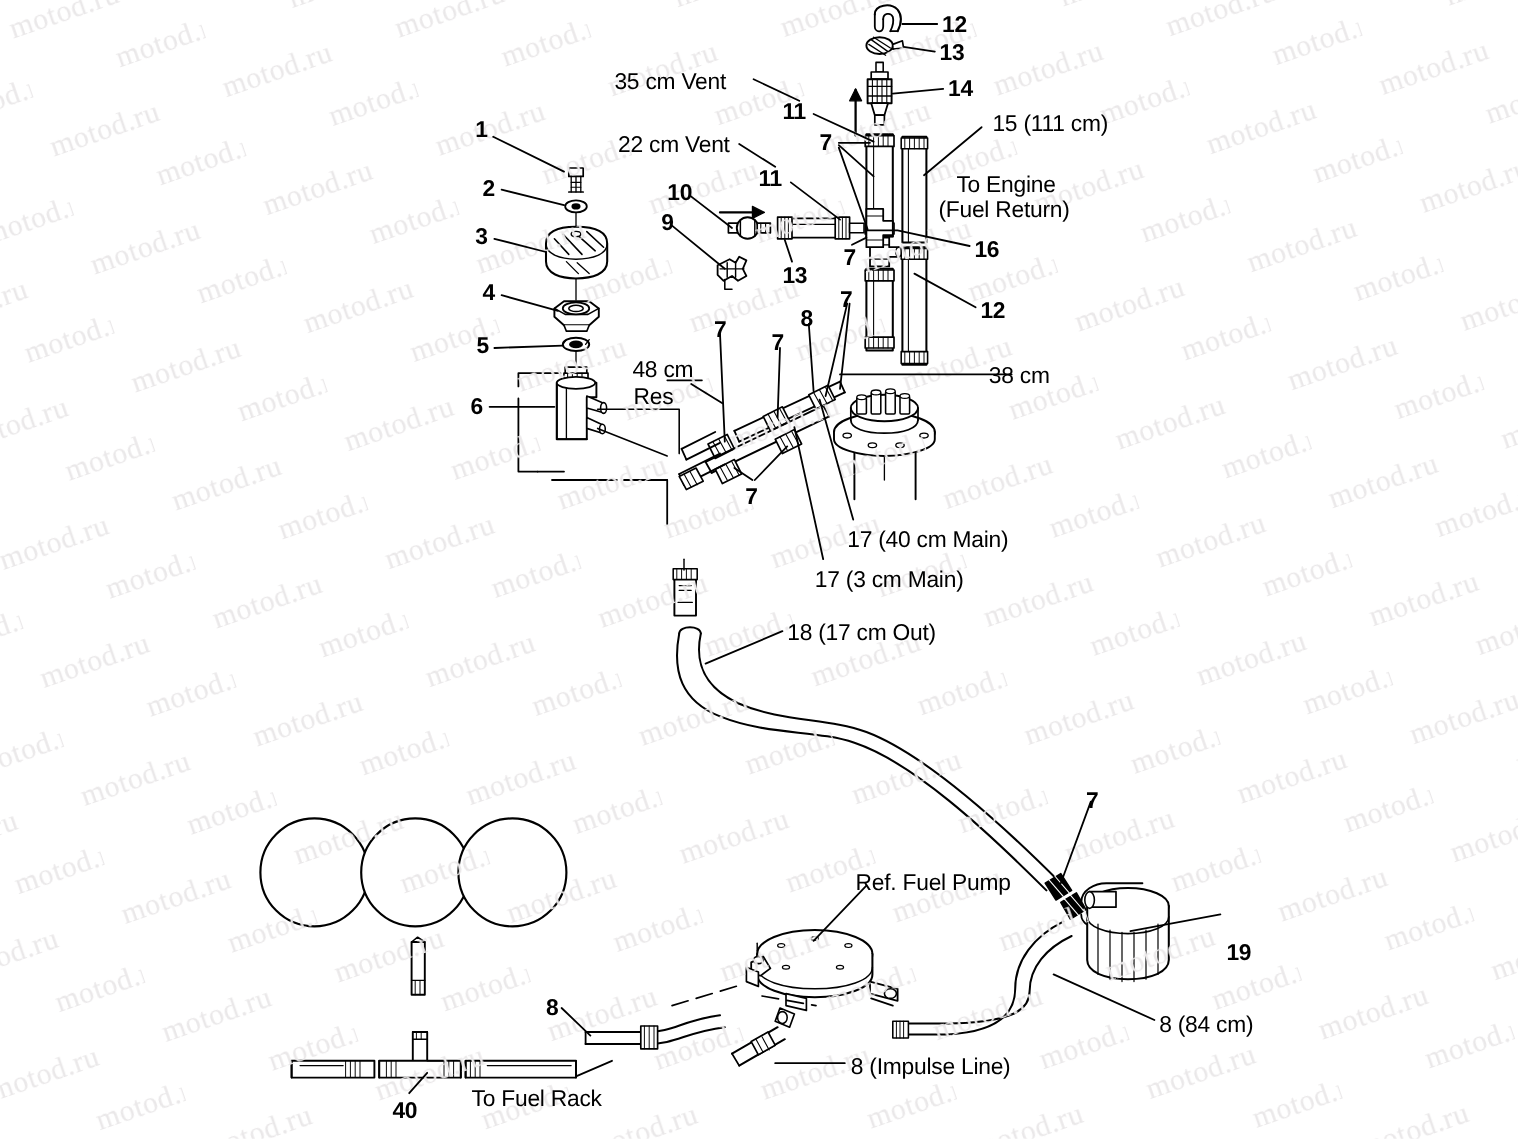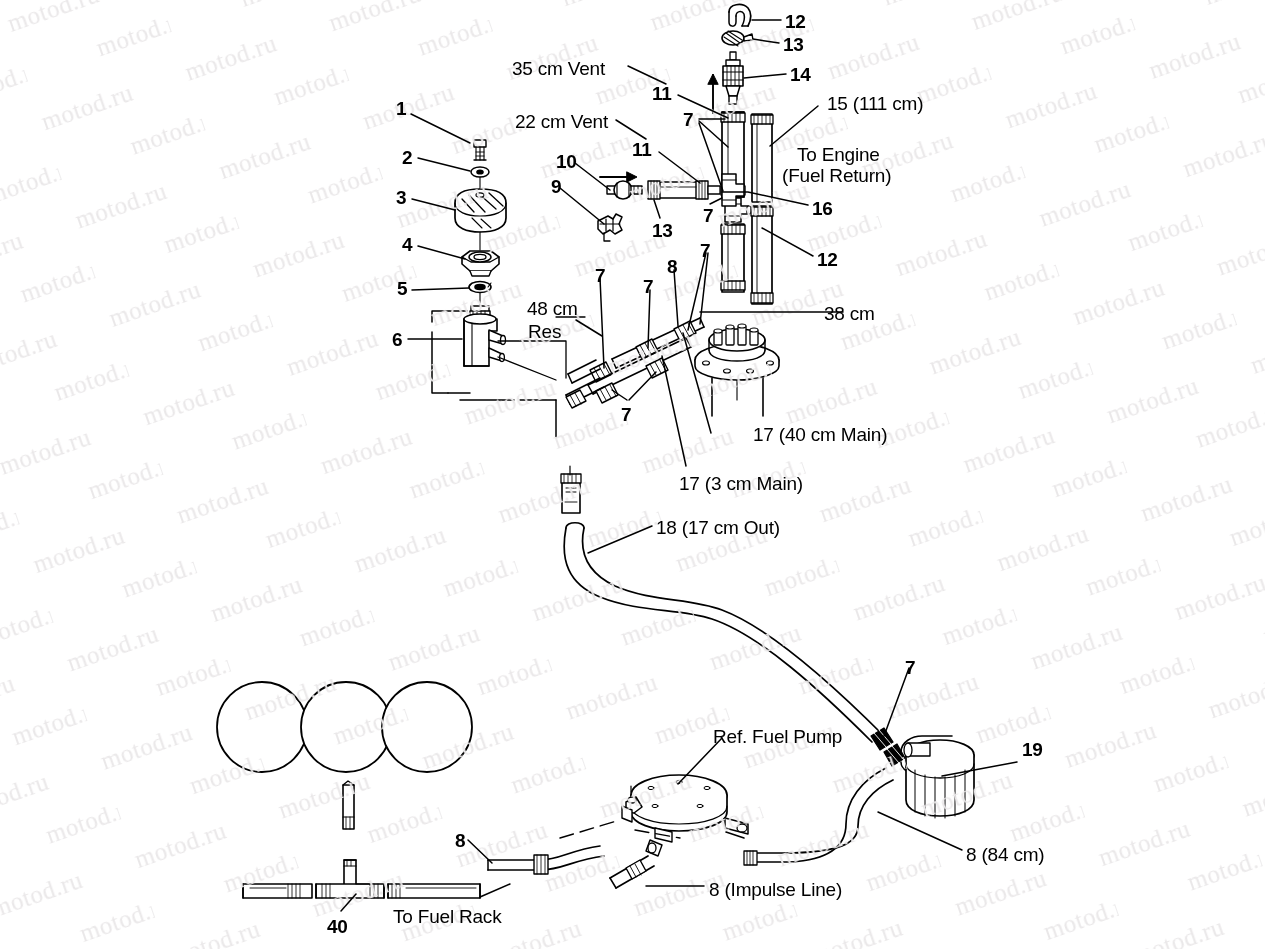--- a/index.html
+++ b/index.html
@@ -549,32 +549,32 @@
     <span class="lbl num" style="left:551px;top:177px;">9</span>
     <span class="lbl num" style="left:556px;top:152px;">10</span>
     <span class="lbl num" style="left:652px;top:84px;">11</span>
     <span class="lbl num" style="left:632px;top:140px;">11</span>
     <span class="lbl num" style="left:785px;top:12px;">12</span>
     <span class="lbl num" style="left:783px;top:35px;">13</span>
     <span class="lbl num" style="left:652px;top:221px;">13</span>
     <span class="lbl num" style="left:790px;top:65px;">14</span>
     <span class="lbl num" style="left:817px;top:250px;">12</span>
     <span class="lbl num" style="left:812px;top:199px;">16</span>
-    <span class="lbl num" style="left:1022px;top:740px;text-align:center;">19</span>
+    <span class="lbl num" style="left:1022px;top:785px;text-align:center;">19</span>
     <span class="lbl num" style="left:327px;top:917px;">40</span>
 
     <span class="lbl txt" style="left:512px;top:59px;">35 cm Vent</span>
     <span class="lbl txt" style="left:515px;top:112px;">22 cm Vent</span>
     <span class="lbl txt" style="left:815px;top:94px;margin-left:12px;">15 (111 cm)</span>
     <span class="lbl txt" style="left:797px;top:145px;">To Engine</span>
     <span class="lbl txt" style="left:782px;top:166px;">(Fuel Return)</span>
     <span class="lbl txt" style="left:527px;top:299px;">48 cm</span>
     <span class="lbl txt" style="left:528px;top:322px;">Res</span>
     <span class="lbl txt" style="left:824px;top:304px;">38 cm</span>
-    <span class="lbl txt" style="left:706px;top:425px;margin-left:47px;">17 (40 cm Main)</span>
+    <span class="lbl txt" style="left:706px;top:441px;">17 (40 cm Main)</span>
     <span class="lbl txt" style="left:679px;top:474px;">17 (3 cm Main)</span>
     <span class="lbl txt" style="left:656px;top:518px;">18 (17 cm Out)</span>
     <span class="lbl txt" style="left:713px;top:727px;">Ref. Fuel Pump</span>
     <span class="lbl txt" style="left:966px;top:845px;">8 (84 cm)</span>
     <span class="lbl txt" style="left:709px;top:880px;">8 (Impulse Line)</span>
     <span class="lbl txt" style="left:393px;top:907px;">To Fuel Rack</span>
   </div>
 
 </div>
 

